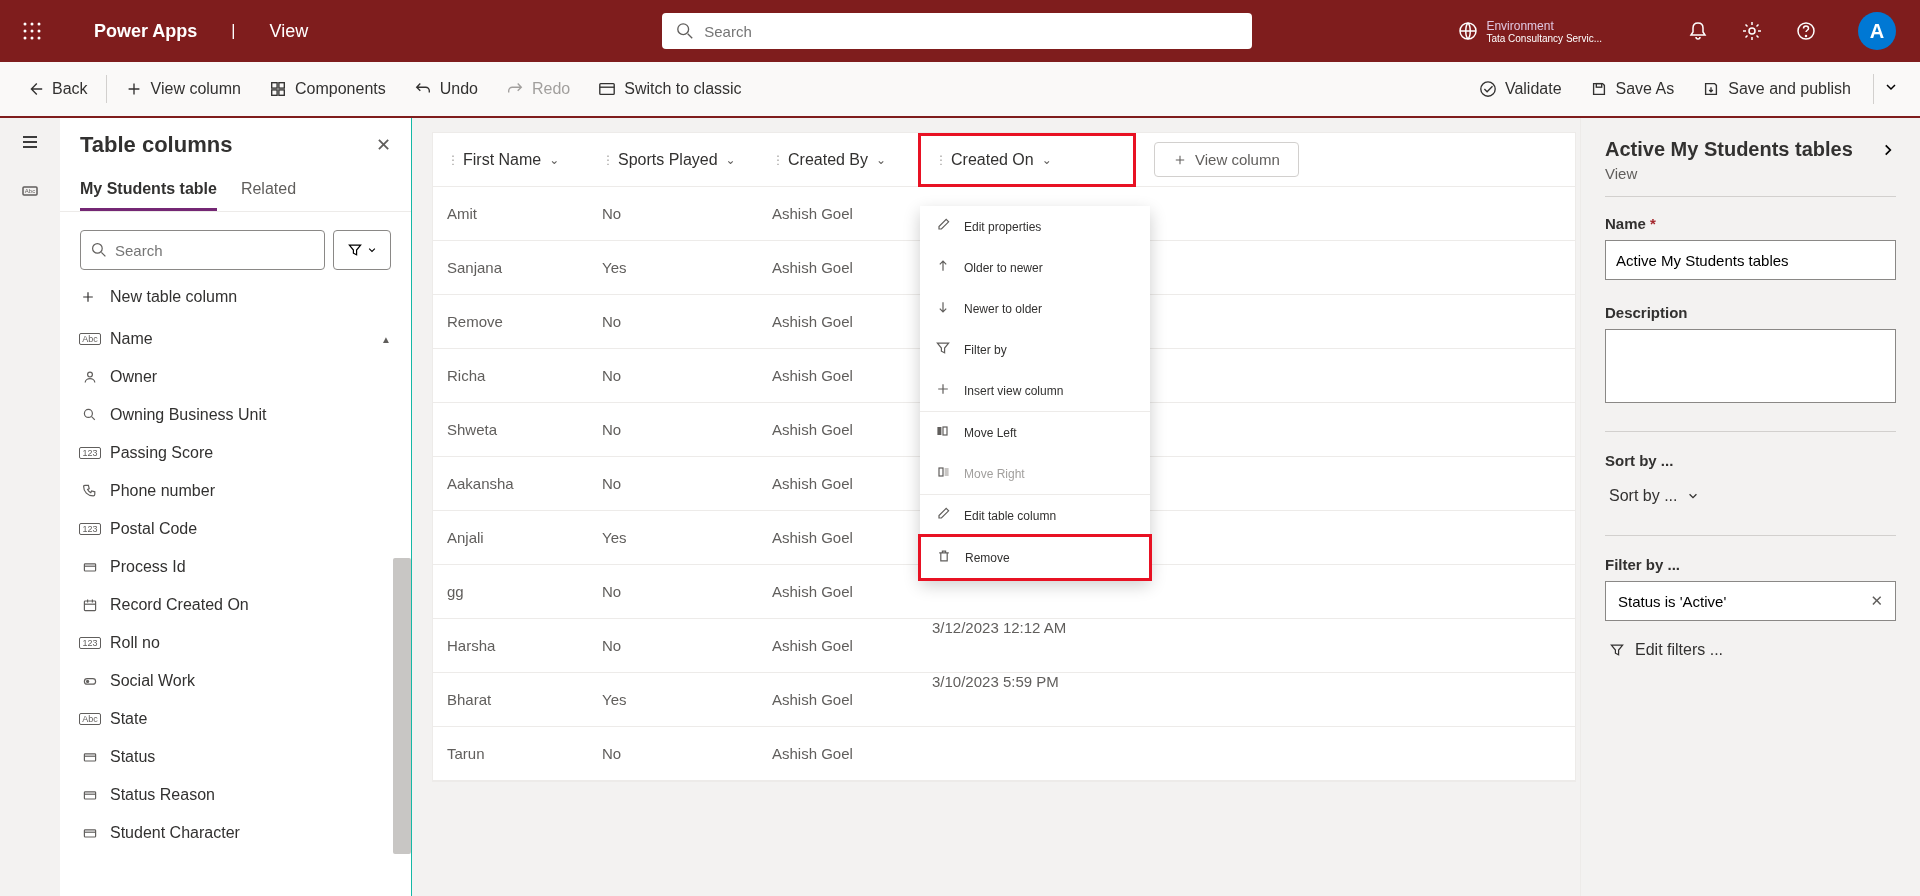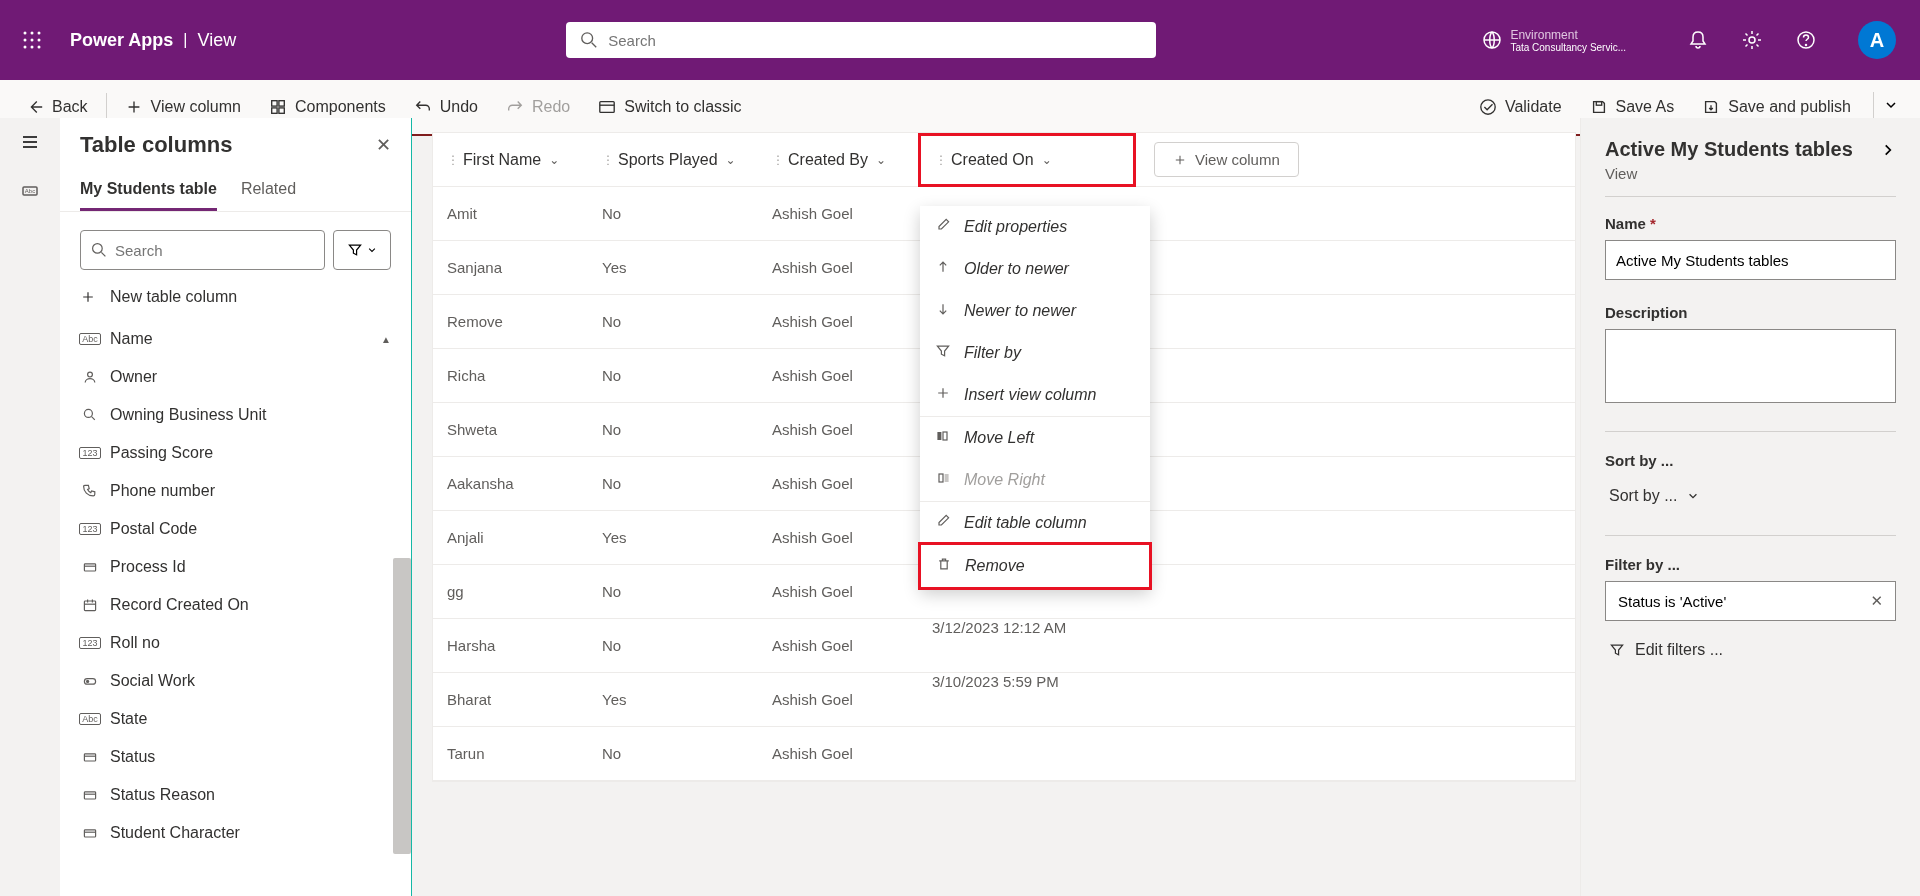--- a/index.html
+++ b/index.html
@@ -1,19 +1,19 @@
 <!DOCTYPE html>
 <html><head>
 <meta charset="utf-8">
 <style>
 * { margin: 0; padding: 0; box-sizing: border-box; font-family: 'Segoe UI', sans-serif; }
 body { background: #f3f2f1; overflow: hidden; width: 1920px; height: 896px; }
 
 
-.top-header { background: #701a75; height: 80px; display: flex; align-items: center; color: white; padding: 0 12px; }
+.top-header { background: #7f1d1d; height: 62px; display: flex; align-items: center; color: white; padding: 0 12px; gap: 24px; }
 .waffle { width: 40px; height: 40px; display: flex; align-items: center; justify-content: center; cursor: pointer; }
 .waffle svg { width: 20px; height: 20px; }
 .app-title { font-size: 18px; font-weight: 600; margin-left: 18px; }
 .app-divider { margin: 0 10px; }
 .app-view { font-size: 18px; }
 .search-box { margin-left: 330px; width: 590px; height: 36px; background: white; border-radius: 4px; display: flex; align-items: center; padding: 0 14px; }
 .search-box input { border: none; outline: none; flex: 1; font-size: 15px; color: #323130; }
 .env-section { margin-left: auto; display: flex; align-items: center; }
 .env-text { margin-left: 8px; }
 .env-label { font-size: 12px; color: #e0c6e0; }
@@ -62,21 +62,21 @@
 .col-firstname { width: 155px; }
 .col-sports { width: 170px; }
 .col-createdby { width: 160px; }
 .col-createdon { width: 218px; border: 3px solid #e81123; box-sizing: border-box; height: 54px; }
 .view-col-btn { padding: 8px 18px; margin-left: 18px; display: flex; align-items: center; gap: 8px; border: 1px solid #d2d0ce; border-radius: 4px; font-size: 15px; color: #605e5c; cursor: pointer; background: white; }
 .grid-row { display: flex; height: 54px; border-bottom: 1px solid #edebe9; align-items: center; }
 .grid-cell { padding: 0 14px; font-size: 15px; color: #605e5c; }
 
 
 .ctx-menu { position: absolute; left: 920px; top: 206px; width: 230px; background: white; box-shadow: 0 6px 16px rgba(0,0,0,0.2); }
-.ctx-item { display: flex; align-items: center; gap: 12px; padding: 11px 14px; font-size: 16px; color: #323130; cursor: pointer; font-style: italic; }
+.ctx-item { display: flex; align-items: center; gap: 12px; padding: 11px 14px; font-size: 12px; color: #323130; cursor: pointer; }
 .ctx-item.disabled { color: #a19f9d; cursor: default; }
 .ctx-item.highlighted { border: 3px solid #e81123; margin: -2px; position: relative; }
 .ctx-icon { width: 18px; text-align: center; color: #605e5c; }
 .ctx-sep { height: 1px; background: #edebe9; margin: 0; }
 
 
 .props-panel { position: absolute; right: 0; top: 118px; width: 340px; height: calc(100% - 118px); background: #f3f2f1; border-left: 1px solid #edebe9; padding: 20px 24px; }
 .props-header { display: flex; justify-content: space-between; align-items: center; }
 .props-title { font-size: 20px; font-weight: 600; color: #323130; }
 .props-sub { font-size: 15px; color: #605e5c; margin-top: 4px; margin-bottom: 18px; border-bottom: 1px solid #d2d0ce; padding-bottom: 14px; }
@@ -495,21 +495,21 @@
   <div class="ctx-item">
       <span class="ctx-icon"><svg width="16" height="16" viewBox="0 0 20 20">
           <path d="M10 16V4M6 8l4-4 4 4"></path>
         </svg></span>
       <span>Older to newer</span>
     </div>
   <div class="ctx-item">
       <span class="ctx-icon"><svg width="16" height="16" viewBox="0 0 20 20">
           <path d="M10 4v12M6 12l4 4 4-4"></path>
         </svg></span>
-      <span>Newer to newer</span>
+      <span>Newer to older</span>
     </div>
   <div class="ctx-item">
       <span class="ctx-icon"><svg width="16" height="16" viewBox="0 0 20 20">
           <path d="M3 4h14l-5 6v6l-4-2v-4z"></path>
         </svg></span>
       <span>Filter by</span>
     </div>
   <div class="ctx-item">
       <span class="ctx-icon"><svg width="16" height="16" viewBox="0 0 20 20">
           <path d="M10 4v12M4 10h12"></path>

